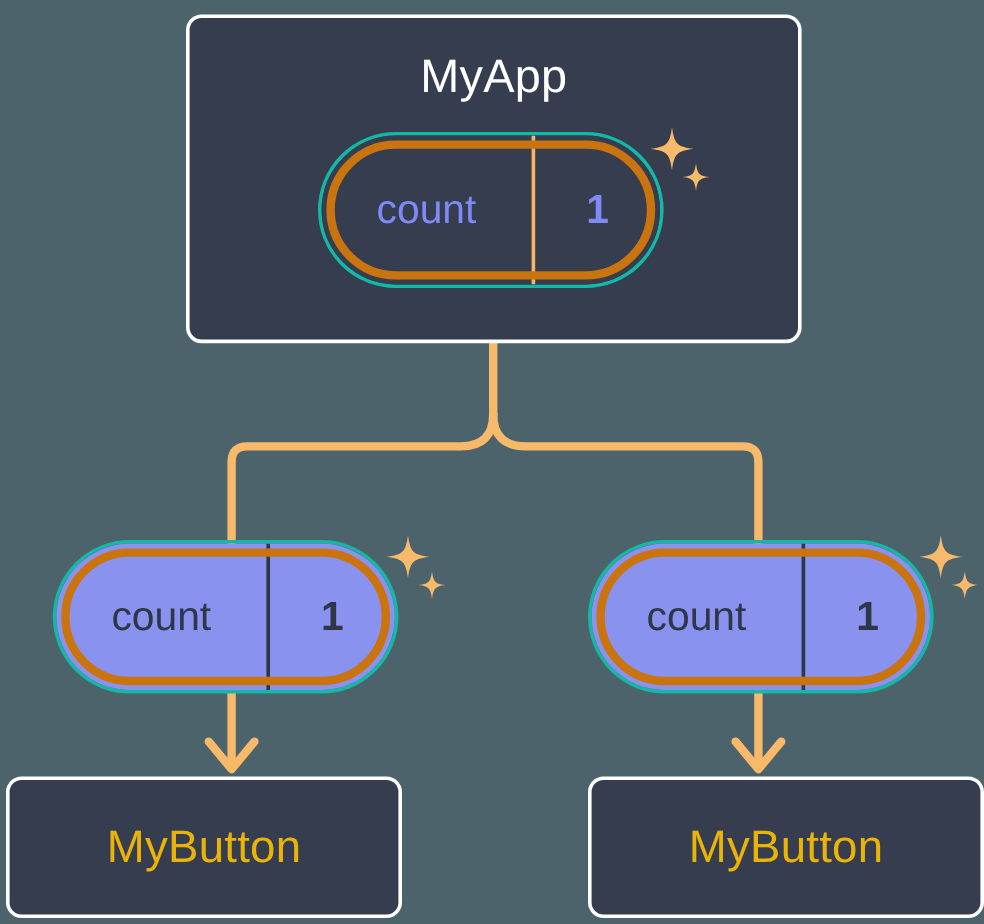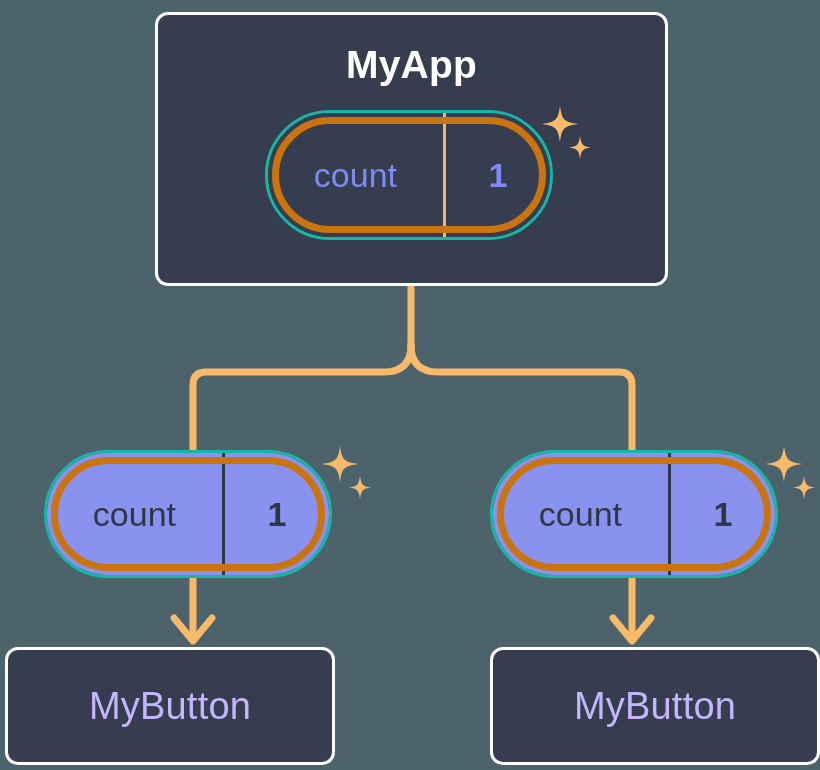--- a/index.html
+++ b/index.html
@@ -51,38 +51,38 @@
   }
 
   #myapp-title {
     position: absolute;
     left: 0;
     right: 0;
     top: 30px;
     text-align: center;
     color: #ffffff;
     font-size: 39px;
-    font-weight: 700;
+    font-weight: 400;
     letter-spacing: 0.2px;
     line-height: 1;
   }
 
   .mybutton-box {
     width: 330px;
     height: 118px;
     display: flex;
     align-items: center;
     justify-content: center;
   }
 
   #mybutton-left  { left: 5px;   top: 647px; }
   #mybutton-right { left: 490px; top: 647px; }
 
   .mybutton-label {
-    color: #c4b5fd;
+    color: #eab308;
     font-size: 38px;
     font-weight: 400;
     letter-spacing: 0.2px;
     line-height: 1;
   }
 
   
   .signal-pill {
     position: absolute;
     z-index: 4;

